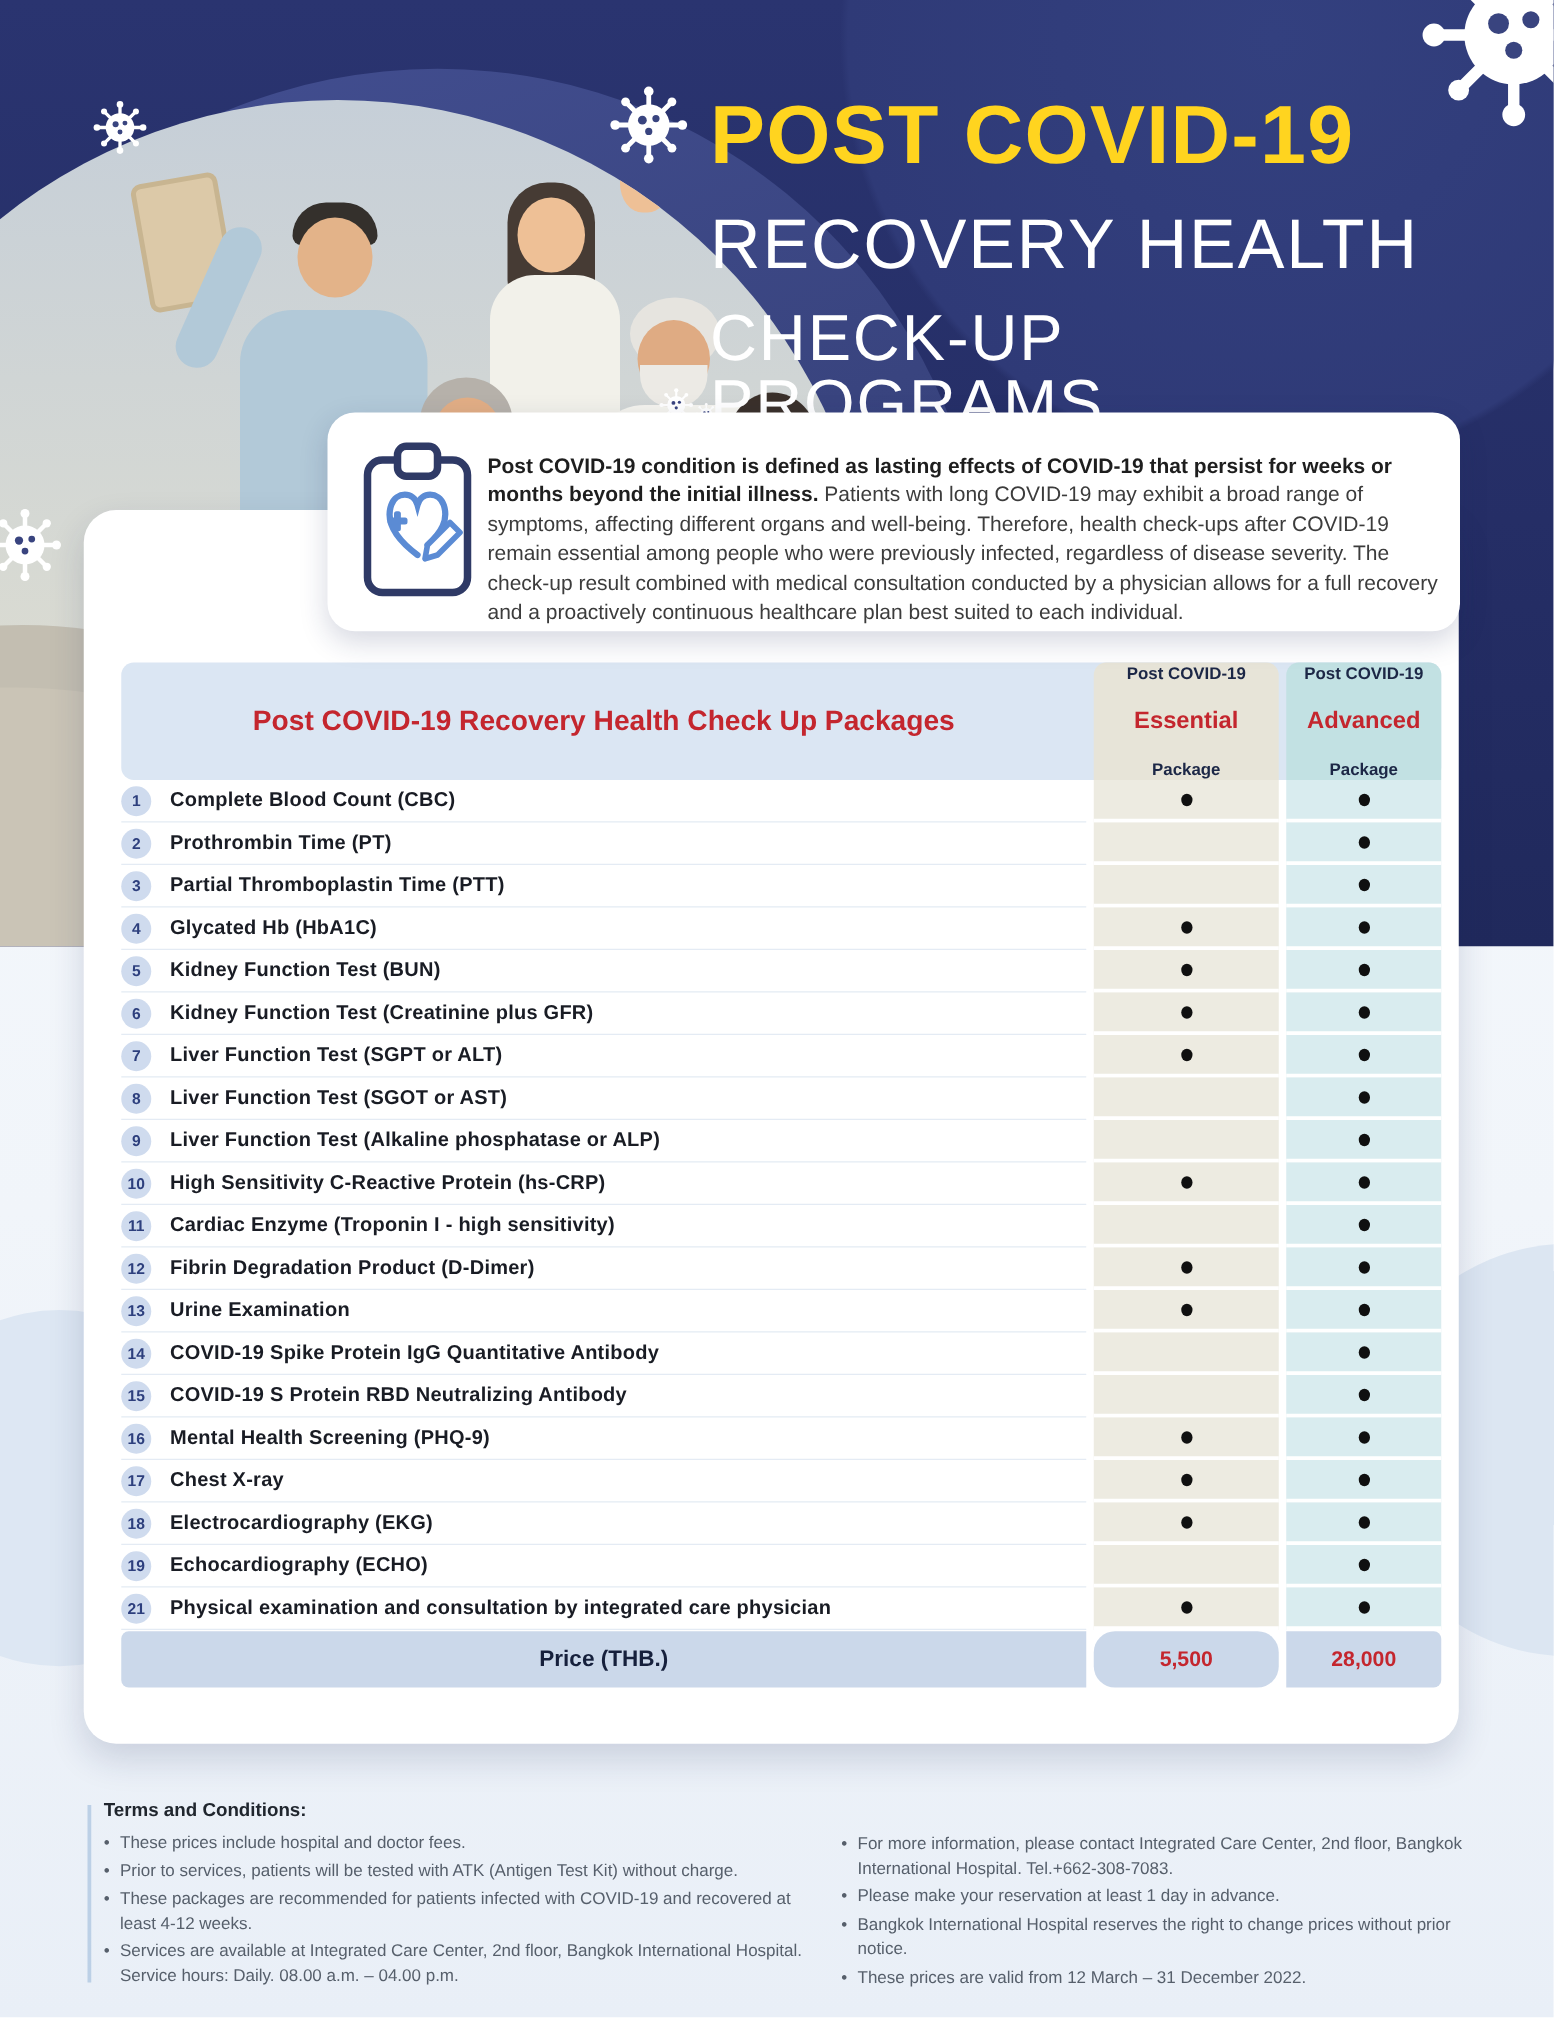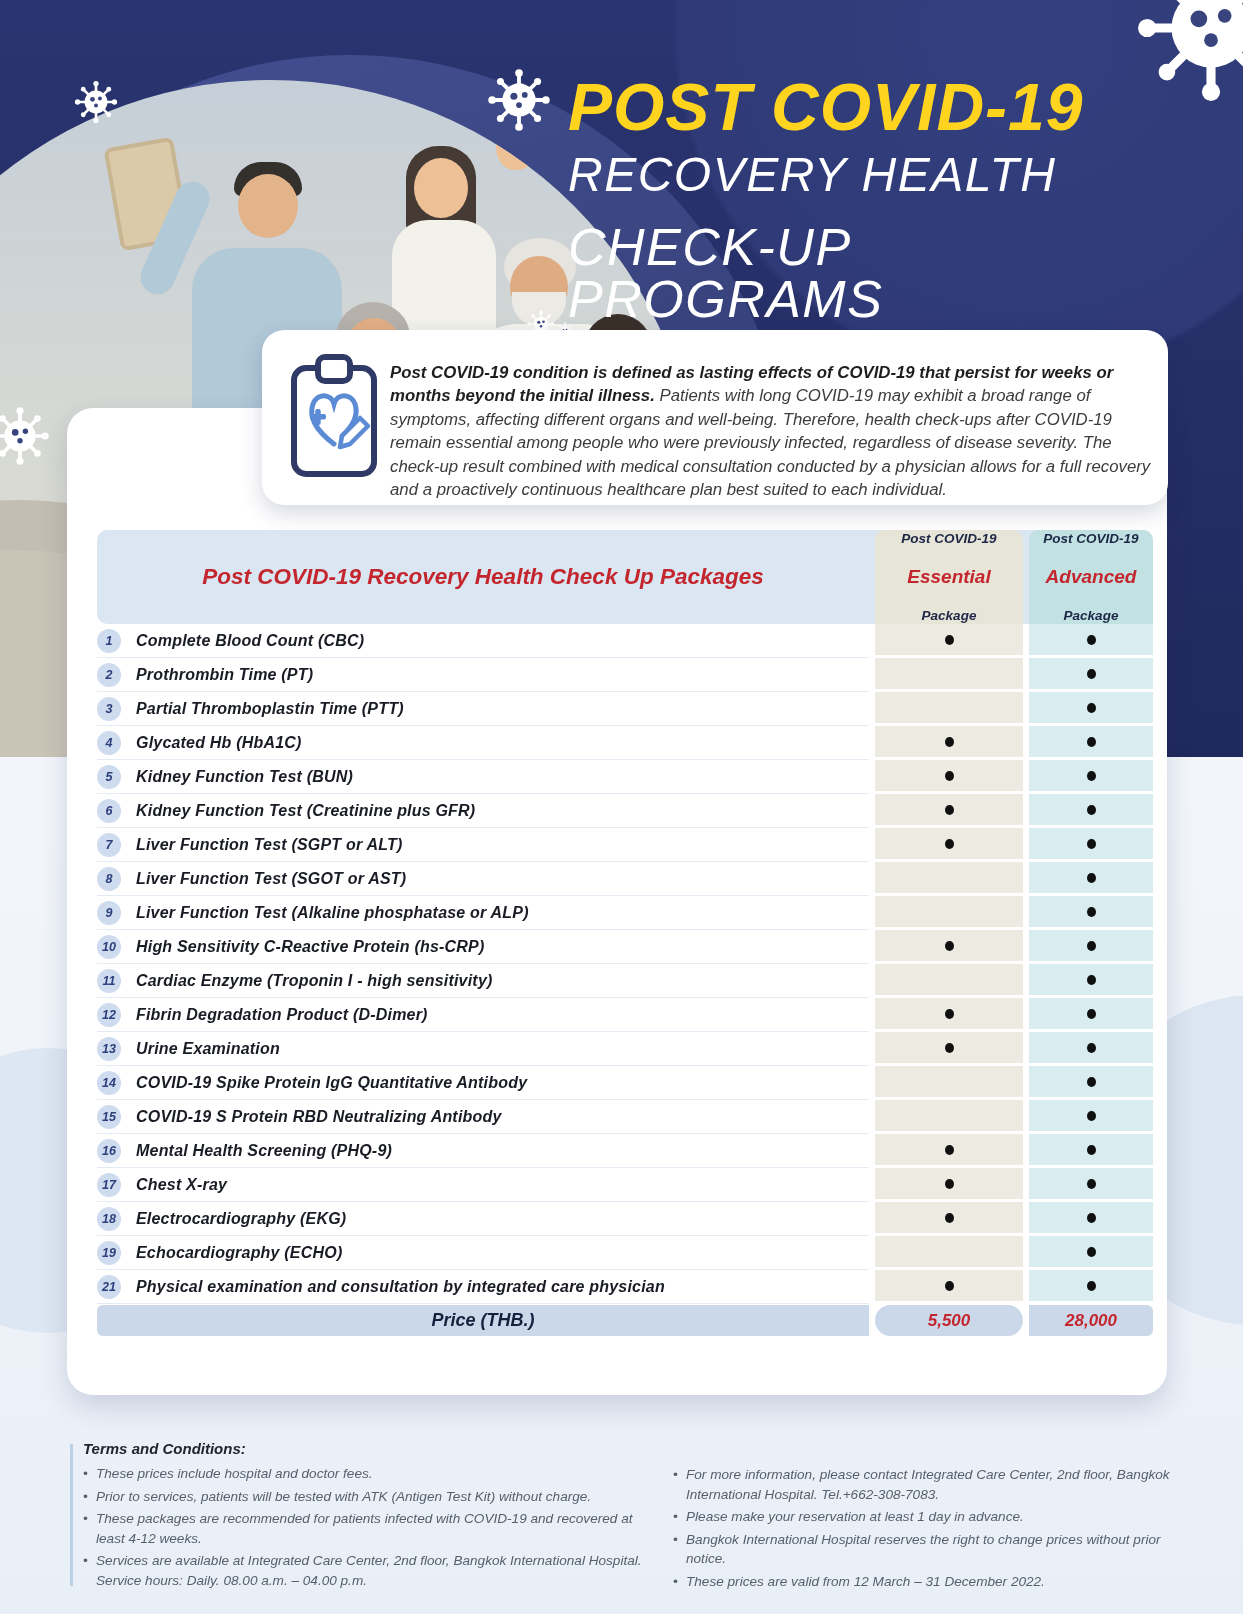--- a/index.html
+++ b/index.html
@@ -1,18 +1,18 @@
 <!DOCTYPE html>
 <html><head>
 <meta charset="utf-8">
 <style>
   html,body{margin:0;padding:0;background:#ffffff;}
   .page{position:relative;width:1243px;height:1614px;overflow:hidden;
         font-family:"Liberation Sans",sans-serif;
-        background:linear-gradient(180deg,#f7fafd 0%,#f1f5fa 60%,#e9eff7 100%);font-style:italic;}
+        background:linear-gradient(180deg,#f7fafd 0%,#f1f5fa 60%,#e9eff7 100%);}
 
   
   .hero{position:absolute;left:0;top:0;width:1243px;height:757px;overflow:hidden;
         background:
           radial-gradient(circle 620px at 82% 4%, #33407f 0%, #2f3a77 55%, rgba(47,58,119,0) 56%),
           linear-gradient(180deg,#2a3470 0%,#252e66 55%,#20295c 100%);}
   .dome{position:absolute;left:-90px;top:55px;width:880px;height:880px;border-radius:50%;
         background:linear-gradient(160deg,#434f92 0%,#39447f 45%,#2f3974 100%);}
   .photo{position:absolute;left:-160px;top:80px;width:860px;height:860px;border-radius:50%;
          overflow:hidden;background:linear-gradient(180deg,#c6cfd8 0%,#dadbd2 52%,#d8d2c4 72%,#cdc7b9 100%);}
@@ -39,21 +39,21 @@
   .gpa-head{left:670px;top:176px;width:58px;height:62px;background:#dfab83;border-radius:50%;}
   .gpa-beard{left:672px;top:212px;width:54px;height:34px;background:#eceae5;border-radius:0 0 26px 26px;}
   .gpa-body{left:630px;top:244px;width:160px;height:260px;background:#f5f4ee;border-radius:46px 46px 0 0;}
   .girl-hair{left:742px;top:234px;width:72px;height:78px;background:#3a302a;border-radius:50%;}
   .girl-head{left:752px;top:252px;width:52px;height:56px;background:#e7b58c;border-radius:50%;}
   .girl-body{left:722px;top:308px;width:112px;height:190px;background:#f7f6f1;border-radius:40px 40px 0 0;}
   .chair{left:330px;top:330px;width:150px;height:130px;background:#3f6f80;border-radius:12px;opacity:.85;}
 
   .hero-title{position:absolute;left:568px;top:74px;width:600px;color:#fff;}
   .ht1{font-size:66px;font-weight:bold;color:#ffd41f;letter-spacing:1px;line-height:1.0;}
-  .ht2{font-size:48px;font-weight:normal;letter-spacing:1.5px;margin-top:11px;line-height:1.0;}
+  .ht2{font-size:56px;font-weight:normal;letter-spacing:1.5px;margin-top:27px;line-height:1.0;}
   .ht3{font-size:52px;font-weight:normal;letter-spacing:1.5px;margin-top:22px;line-height:1.0;}
 
   .virus{position:absolute;color:#ffffff;}
   .virus svg{display:block;width:100%;height:100%;}
 
   
   .intro-card{position:absolute;left:262px;top:330px;width:906px;height:175px;background:#fff;
               border-radius:22px;box-shadow:0 8px 22px rgba(25,40,90,.18);z-index:5;}
   .intro-icon{position:absolute;left:24px;top:22px;width:96px;height:130px;}
   .intro-text{position:absolute;left:128px;top:14px;width:762px;font-size:16.8px;line-height:23.5px;color:#3c3c3c;}
@@ -78,21 +78,21 @@
   .row-main{flex:1;display:flex;align-items:center;border-bottom:1px solid #e4ebf4;}
   .row-num{width:24px;height:24px;border-radius:50%;background:#cfdbee;color:#2d3f7d;
            font-size:12.5px;font-weight:bold;display:flex;align-items:center;justify-content:center;
            margin-right:15px;flex:0 0 24px;}
   .row-label{font-size:16px;font-weight:bold;color:#191c24;letter-spacing:.2px;}
   .cell{display:flex;align-items:center;justify-content:center;border-bottom:3px solid #fff;margin-left:6px;}
   .cell-ess{width:148px;background:#edebe1;}
   .cell-adv{width:124px;background:#d9ecef;}
   .dot{width:9px;height:10px;border-radius:50%;background:#101010;display:inline-block;}
 
-  .price-row{display:flex;height:31px;margin-top:1px;}
+  .price-row{display:flex;height:45px;margin-top:1px;}
   .price-label{flex:1;display:flex;align-items:center;justify-content:center;background:#cbd8ea;
                border-radius:6px 0 0 6px;font-size:18px;font-weight:bold;color:#16203c;}
   .price-cell{display:flex;align-items:center;justify-content:center;margin-left:6px;background:#cbd8ea;
               font-size:17px;font-weight:bold;color:#c4262e;}
   .price-ess{width:148px;border-radius:17px;}
   .price-adv{width:124px;border-radius:0 6px 6px 0;}
 
   
   .bg-circle{position:absolute;border-radius:50%;background:#dde7f3;z-index:1;}
   .bgc-left{left:-95px;top:1048px;width:285px;height:285px;}

